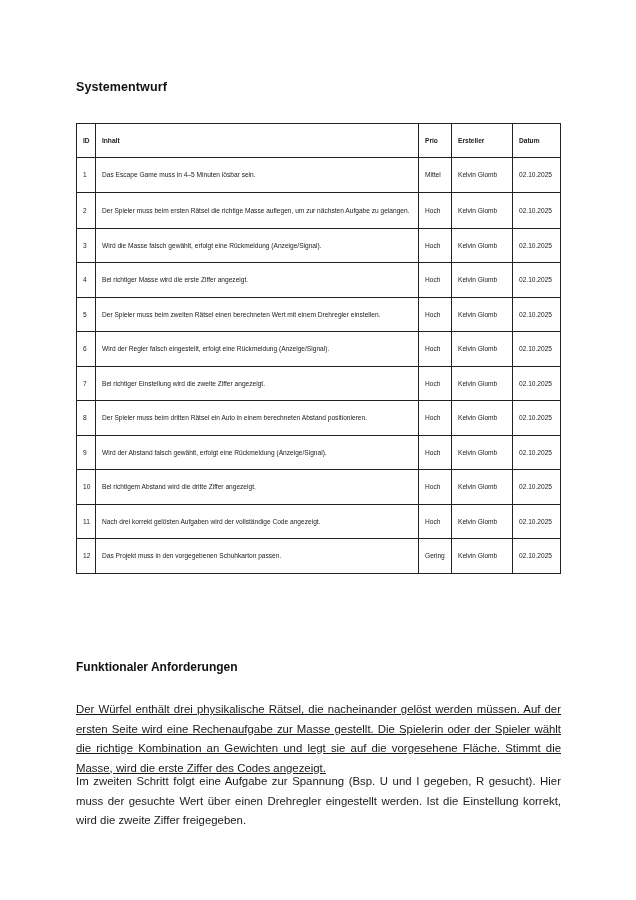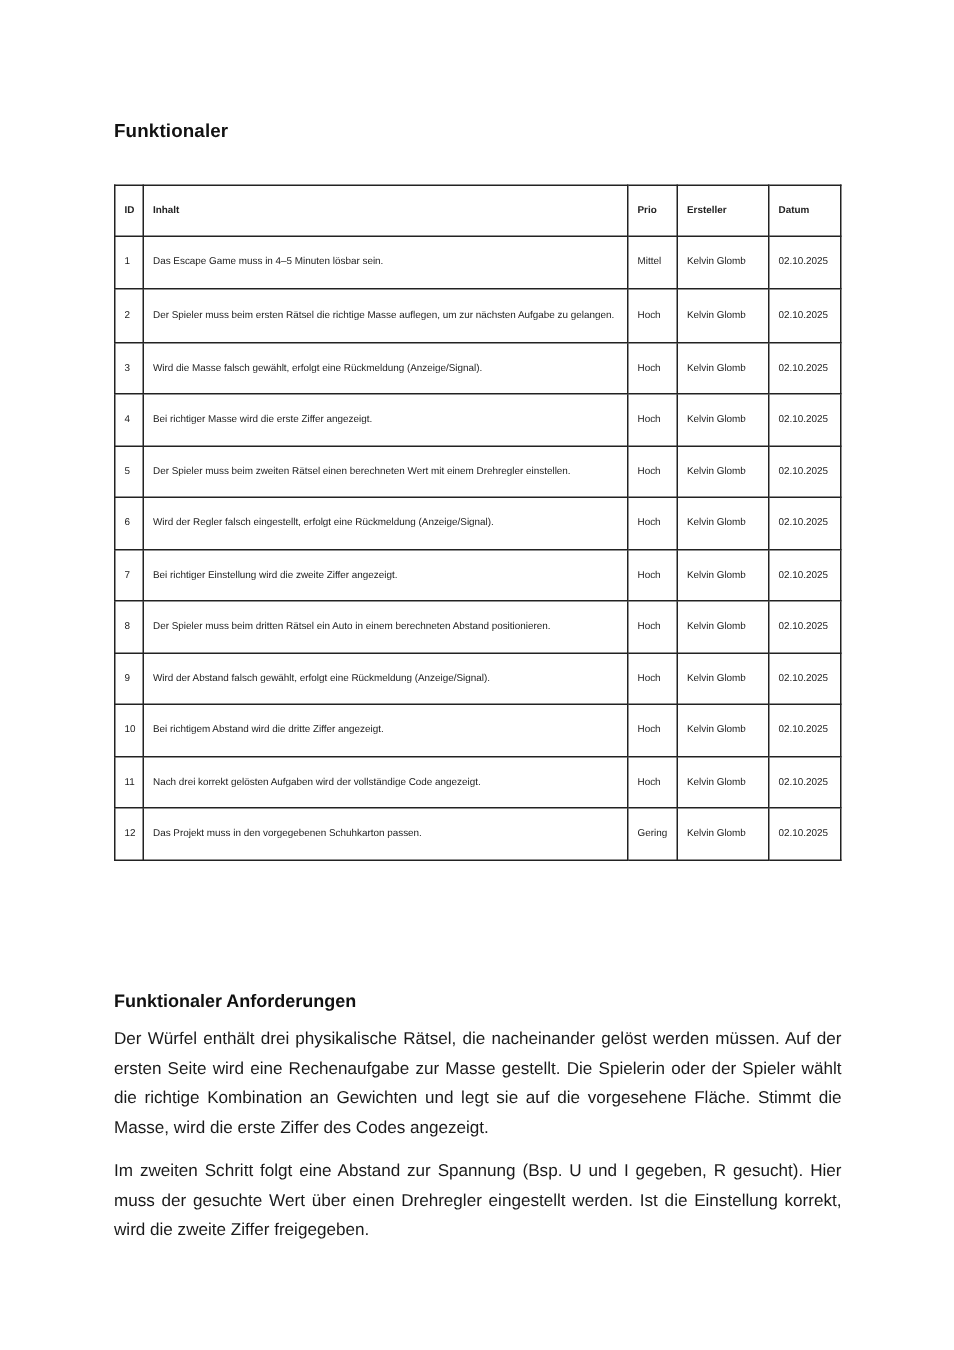--- a/index.html
+++ b/index.html
@@ -11,27 +11,27 @@
   table.req td { height: 33.5px; line-height: 17px; }
   table.req tr.tall td { height: 35px; }
   col.c-id { width: 19px; }
   col.c-inhalt { width: 323px; }
   col.c-prio { width: 33px; }
   col.c-ersteller { width: 61px; }
   col.c-datum { width: 48px; }
   td.c-datum-cell { padding-left: 4px; }
   .h2 { position: absolute; left: 76px; top: 660px; font-size: 12px; font-weight: bold; }
   .para { position: absolute; left: 76px; width: 485px; font-size: 11.4px; line-height: 19.5px; text-align: justify; color: #1a1a1a; }
-  .p1 { top: 684px; }
+  .p1 { top: 700px; text-decoration: underline; }
   .p2 { top: 772px; }
 </style>
 </head>
 <body>
 
-<div class="h1">Funktionaler</div>
+<div class="h1">Systementwurf</div>
 
 <table class="req">
   <colgroup>
     <col class="c-id">
       <col class="c-inhalt">
       <col class="c-prio">
       <col class="c-ersteller">
       <col class="c-datum">
   </colgroup>
   <thead>
@@ -126,13 +126,13 @@
         <td>Das Projekt muss in den vorgegebenen Schuhkarton passen.</td>
         <td>Gering</td>
         <td>Kelvin Glomb</td>
         <td class="c-datum-cell">02.10.2025</td>
       </tr>
     </tbody>
 </table>
 
 <div class="h2">Funktionaler Anforderungen</div>
 <p class="para p1" style="margin:0">Der Würfel enthält drei physikalische Rätsel, die nacheinander gelöst werden müssen. Auf der ersten Seite wird eine Rechenaufgabe zur Masse gestellt. Die Spielerin oder der Spieler wählt die richtige Kombination an Gewichten und legt sie auf die vorgesehene Fläche. Stimmt die Masse, wird die erste Ziffer des Codes angezeigt.</p>
-<p class="para p2" style="margin:0">Im zweiten Schritt folgt eine Abstand zur Spannung (Bsp. U und I gegeben, R gesucht). Hier muss der gesuchte Wert über einen Drehregler eingestellt werden. Ist die Einstellung korrekt, wird die zweite Ziffer freigegeben.</p>
+<p class="para p2" style="margin:0">Im zweiten Schritt folgt eine Aufgabe zur Spannung (Bsp. U und I gegeben, R gesucht). Hier muss der gesuchte Wert über einen Drehregler eingestellt werden. Ist die Einstellung korrekt, wird die zweite Ziffer freigegeben.</p>
 
 </body></html>

